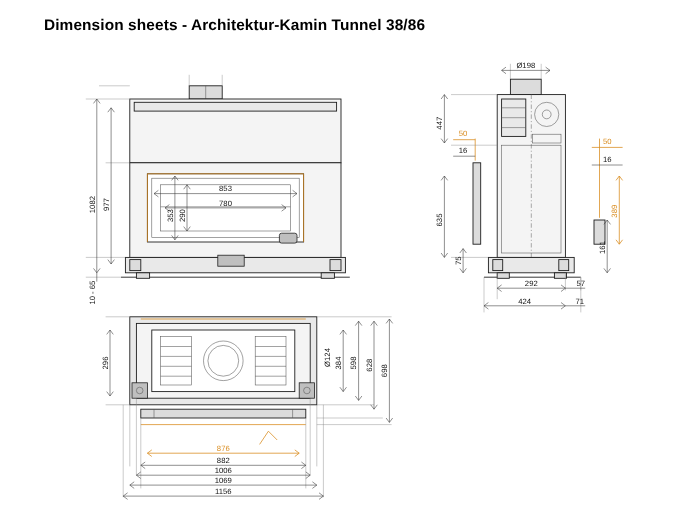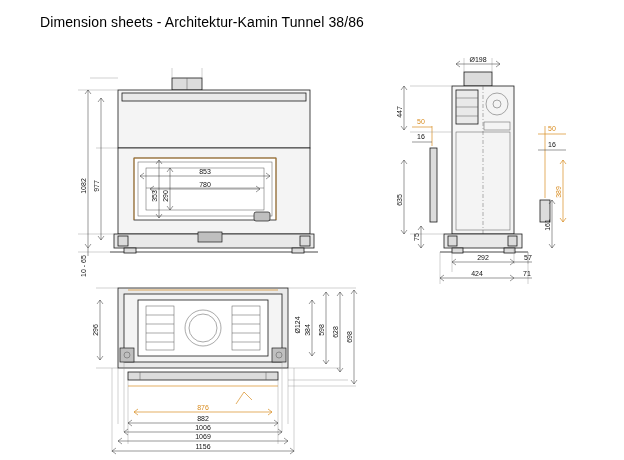--- a/index.html
+++ b/index.html
@@ -1,18 +1,18 @@
 <!DOCTYPE html>
 <html><head>
 <meta charset="utf-8">
 <style>
   html,body{margin:0;padding:0;background:#ffffff;}
   body{width:624px;height:460px;font-family:"Liberation Sans",sans-serif;color:#000;overflow:hidden;}
   .page{position:relative;width:624px;height:460px;}
-  .title{position:absolute;left:40px;top:14px;font-size:14px;font-weight:normal;letter-spacing:.1px;text-align:center;}
+  .title{position:absolute;left:40px;top:14px;font-size:14px;font-weight:bold;letter-spacing:.1px;text-align:center;}
   svg{position:absolute;left:0;top:0;}
   .ln{stroke:#1a1a1a;stroke-width:.8;fill:none;}
   .thin{stroke:#555;stroke-width:.5;fill:none;}
   .dim{stroke:#333;stroke-width:.5;fill:none;}
   .ext{stroke:#888;stroke-width:.4;fill:none;}
   .dash{stroke:#666;stroke-width:.5;fill:none;stroke-dasharray:4 2 1 2;}
   .orange{stroke:#d98c1f;stroke-width:.7;fill:none;}
   .fillgray{fill:#e9e9e9;stroke:#1a1a1a;stroke-width:.8;}
   .filllight{fill:#f4f4f4;stroke:#1a1a1a;stroke-width:.8;}
   .fillmid{fill:#dcdcdc;stroke:#1a1a1a;stroke-width:.8;}

